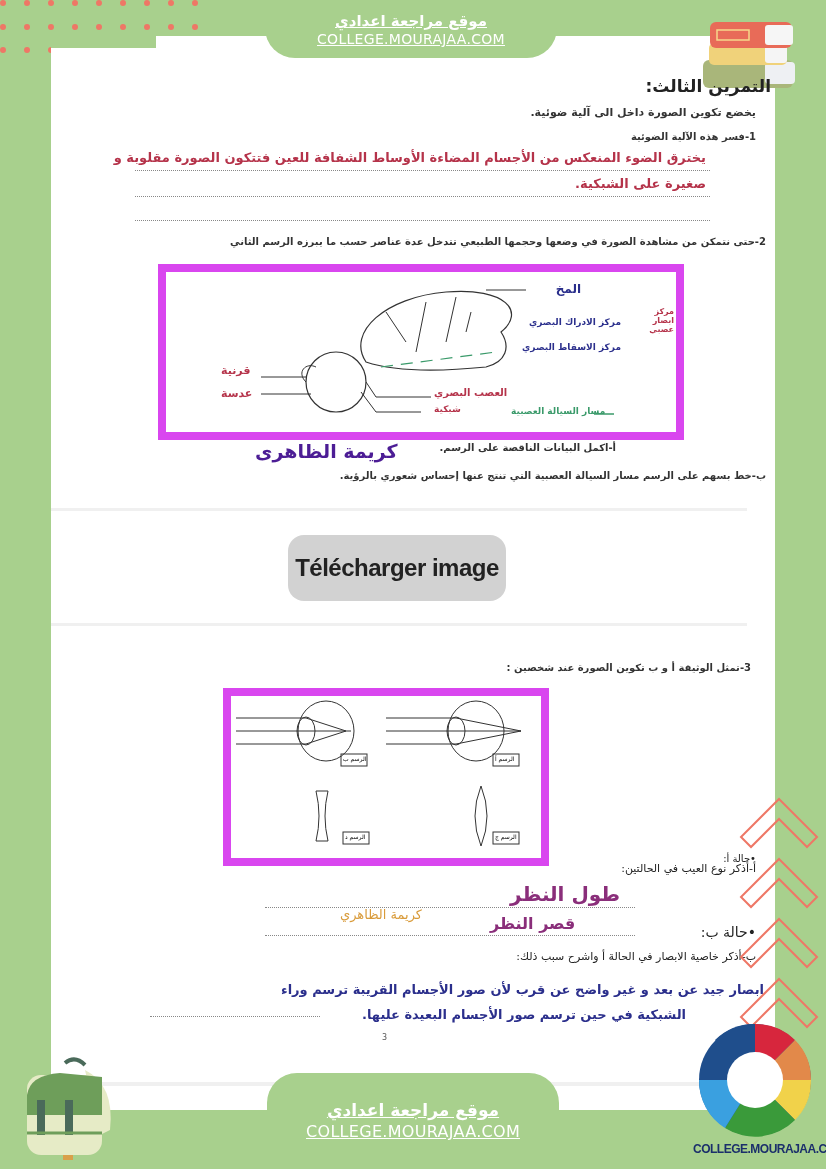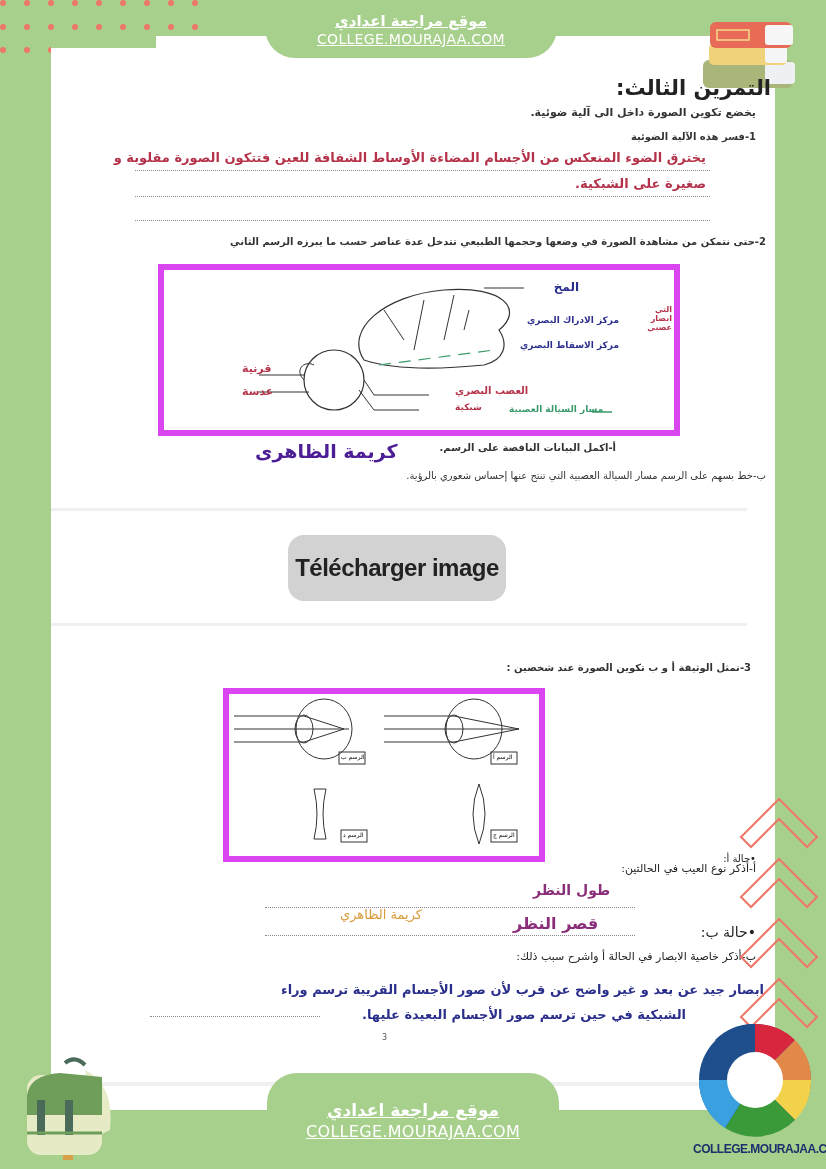--- a/index.html
+++ b/index.html
@@ -8,27 +8,27 @@
   .dots{position:absolute;left:0;top:0;width:210px;height:60px;}
   .dot{position:absolute;width:6px;height:6px;border-radius:50%;background:#ee7766;}
   .tab-top{position:absolute;left:265px;top:0;width:292px;height:58px;background:#a8d08d;border-radius:0 0 30px 30px;text-align:center;color:#fff;}
   .tab-bottom{position:absolute;left:267px;top:1073px;width:292px;height:96px;background:#a8d08d;border-radius:30px 30px 0 0;text-align:center;color:#fff;}
   .tab-line1{font-size:15px;font-weight:bold;text-decoration:underline;line-height:18px;direction:rtl;}
   .tab-line2{font-family:"DejaVu Sans",sans-serif;font-size:14px;text-decoration:underline;letter-spacing:0.3px;line-height:18px;}
   .tab-top .tab-line1{padding-top:12px;}
   .tab-bottom .tab-line1{padding-top:26px;font-size:17px;line-height:22px;}
   .tab-bottom .tab-line2{font-size:16px;line-height:22px;}
   .doc{position:absolute;font-family:"DejaVu Sans",sans-serif;direction:rtl;color:#222;}
-  .title{right:55px;top:76px;font-size:21px;font-weight:bold;}
+  .title{right:55px;top:76px;font-size:17px;font-weight:bold;}
   .t-small{font-size:10px;font-weight:bold;color:#333;}
-  .ans-red{color:#b5334a;font-weight:bold;margin-left:23px;}
+  .ans-red{color:#b5334a;font-weight:bold;}
   .ans-blue{color:#2b2f8c;font-weight:bold;}
   .ans-gold{color:#d99b3a;}
   .dotline{position:absolute;border-bottom:1px dotted #888;height:0;}
-  .fig{position:absolute;border:6px solid #d946ef;background:#fff;}
+  .fig{position:absolute;border:8px solid #d946ef;background:#fff;}
   .sep{position:absolute;left:51px;width:696px;height:3px;background:#f0f0f0;}
   .dl-btn{position:absolute;left:288px;top:535px;width:218px;height:66px;background:#d2d2d2;border-radius:16px;border:none;font-family:"Liberation Sans",sans-serif;font-size:24px;font-weight:bold;color:#222;letter-spacing:-0.5px;}
   .chev{position:absolute;right:5px;width:84px;height:60px;}
   .lbl{position:absolute;font-size:9px;font-weight:bold;direction:rtl;white-space:nowrap;}
   .brand-url{position:absolute;left:693px;top:1142px;font-family:"Liberation Sans",sans-serif;font-size:12px;font-weight:bold;color:#1b2f6b;letter-spacing:-0.5px;}
 </style>
 </head>
 <body>
 
 <div class="dots">
@@ -101,31 +101,31 @@
     <line x1="95" y1="122" x2="145" y2="122" stroke="#333"></line>
     <path d="M200 110 L210 125 L265 125" fill="none" stroke="#333"></path>
     <path d="M195 120 L210 140 L255 140" fill="none" stroke="#333"></path>
     <path d="M215 95 L330 80" stroke="#3a9a6a" stroke-width="1.2" stroke-dasharray="12 8"></path>
     <line x1="428" y1="142" x2="448" y2="142" stroke="#3a9a6a" stroke-width="1.5"></line>
     <line x1="320" y1="18" x2="360" y2="18" stroke="#333"></line>
   </svg>
   <div class="lbl ans-blue" style="right:95px;top:10px;font-size:12px;">المخ</div>
   <div class="lbl ans-blue" style="right:55px;top:45px;">مركز الادراك البصري</div>
   <div class="lbl ans-blue" style="right:55px;top:70px;">مركز الاسقاط البصري</div>
-  <div class="lbl ans-red" style="right:2px;top:35px;white-space:normal;width:40px;font-size:8px;">التي ابصار عصبي</div>
+  <div class="lbl ans-red" style="right:2px;top:35px;white-space:normal;width:40px;font-size:8px;">مركز ابصار عصبي</div>
   <div class="lbl ans-red" style="left:55px;top:92px;font-size:11px;">قرنية</div>
   <div class="lbl ans-red" style="left:55px;top:115px;font-size:11px;">عدسة</div>
   <div class="lbl ans-red" style="left:268px;top:115px;font-size:10px;">العصب البصري</div>
   <div class="lbl ans-red" style="left:268px;top:132px;">شبكية</div>
   <div class="lbl" style="left:345px;top:134px;color:#3a9a6a;">مسار السيالة العصبية</div>
 </div>
 
 <div class="doc t-small" style="right:210px;top:442px;font-weight:bold;">أ-اكمل البيانات الناقصة على الرسم.</div>
 <div class="doc" style="left:255px;top:440px;font-size:19px;color:#4c1d95;font-weight:bold;">كريمة الظاهرى</div>
-<div class="doc t-small" style="right:60px;top:470px;font-weight:normal;margin-left:10px;">ب-خط بسهم على الرسم مسار السيالة العصبية التي تنتج عنها إحساس شعوري بالرؤية.</div>
+<div class="doc t-small" style="right:60px;top:470px;font-weight:bold;margin-left:10px;">ب-خط بسهم على الرسم مسار السيالة العصبية التي تنتج عنها إحساس شعوري بالرؤية.</div>
 
 <div class="sep" style="top:508px;"></div>
 
 <button class="dl-btn">Télécharger image</button>
 
 <div class="sep" style="top:623px;"></div>
 
 <div class="doc t-small" style="right:75px;top:662px;">3-تمثل الوثيقة أ و ب تكوين الصورة عند شخصين :</div>
 
 <div class="fig" style="left:223px;top:688px;width:310px;height:162px;">
@@ -153,21 +153,21 @@
   </svg>
   <div class="lbl" style="left:112px;top:59px;font-size:6px;font-weight:normal;">الرسم ب</div>
   <div class="lbl" style="left:264px;top:59px;font-size:6px;font-weight:normal;">الرسم أ</div>
   <div class="lbl" style="left:114px;top:137px;font-size:6px;font-weight:normal;">الرسم د</div>
   <div class="lbl" style="left:264px;top:137px;font-size:6px;font-weight:normal;">الرسم ج</div>
 </div>
 
 <div class="doc" style="right:70px;top:862px;font-size:11px;">أ-أذكر نوع العيب في الحالتين:</div>
 <div class="doc" style="right:70px;top:853px;font-size:10px;text-align:center;">•حالة أ:</div>
 <div class="dotline" style="left:265px;top:907px;width:370px;"></div>
-<div class="doc ans-red" style="left:510px;top:882px;font-size:14px;color:#8a2e7a;">طول النظر</div>
+<div class="doc ans-red" style="left:510px;top:882px;font-size:20px;color:#8a2e7a;">طول النظر</div>
 <div class="doc ans-gold" style="left:340px;top:907px;font-size:13px;">كريمة الظاهري</div>
 <div class="doc" style="right:70px;top:924px;font-size:14px;">•حالة ب:</div>
 <div class="dotline" style="left:265px;top:935px;width:370px;"></div>
 <div class="doc ans-red" style="left:490px;top:914px;font-size:16px;color:#8a2e7a;">قصر النظر</div>
 <div class="doc" style="right:70px;top:950px;font-size:11px;">ب-أذكر خاصية الابصار في الحالة أ واشرح سبب ذلك:</div>
 <div class="doc ans-blue" style="right:62px;top:982px;font-size:13px;">ابصار جيد عن بعد و غير واضح عن قرب لأن صور الأجسام القريبة ترسم وراء</div>
 <div class="dotline" style="left:150px;top:1016px;width:170px;"></div>
 <div class="doc ans-blue" style="right:140px;top:1007px;font-size:13px;">الشبكية في حين ترسم صور الأجسام البعيدة عليها.</div>
 <div class="doc" style="left:382px;top:1033px;font-size:8px;color:#555;">3</div>
 

